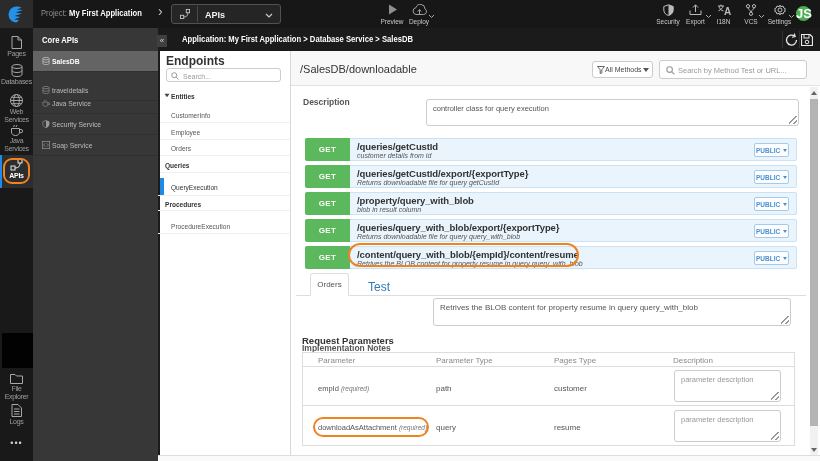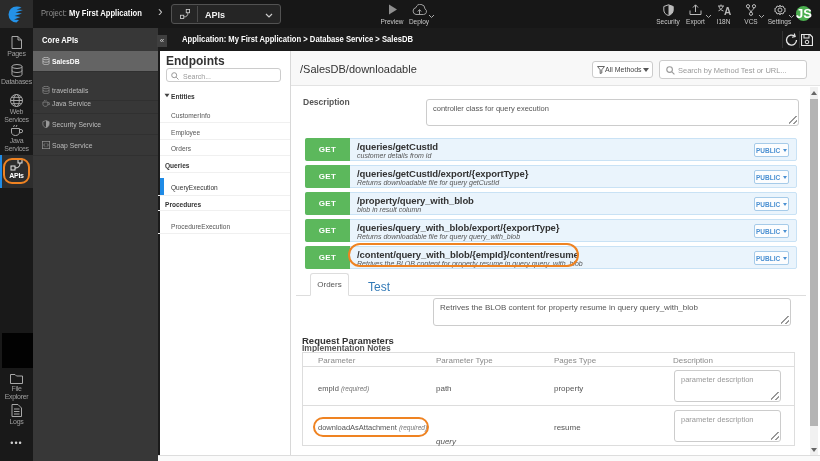--- a/index.html
+++ b/index.html
@@ -317,25 +317,25 @@
 <div class="ftext" style="left:433px;top:298px;width:358px;height:28px;font-size:8px;">Retrives the BLOB content for property resume in query query_with_blob<div class="resize"></div></div>
 <div id="reqparams">Request Parameters</div>
 <div id="ptable">
   <div class="thc" style="left:15px;top:3px;">Parameter</div>
   <div class="thc" style="left:133px;top:3px;">Parameter Type</div>
   <div class="thc" style="left:251px;top:3px;">Pages Type</div>
   <div class="thc" style="left:370px;top:3px;">Description</div>
   <div class="hline" style="top:13px;"></div>
   <div class="tcell" style="left:15px;top:31px;font-size:7.5px;">empId <span class="req">(required)</span></div>
   <div class="tcell" style="left:133px;top:31px;">path</div>
-  <div class="tcell" style="left:251px;top:31px;">property</div>
+  <div class="tcell" style="left:251px;top:31px;">customer</div>
   <div class="ftext" style="left:371px;top:17px;width:107px;height:32px;color:#999;">parameter description<div class="resize"></div></div>
   <div class="hline" style="top:52px;"></div>
   <div class="tcell" style="left:15px;top:70px;font-size:7.5px;">downloadAsAttachment <span class="req">(required)</span></div>
-  <div class="tcell" style="left:133px;top:84px;font-style:italic;">query</div>
+  <div class="tcell" style="left:133px;top:70px;">query</div>
   <div class="tcell" style="left:251px;top:70px;">resume</div>
   <div class="ftext" style="left:371px;top:57px;width:107px;height:32px;color:#999;">parameter description<div class="resize"></div></div>
 </div>
 <div class="orange" style="left:348px;top:243px;width:231px;height:24px;"></div>
 <div class="orange" style="left:313px;top:417px;width:116px;height:20px;border-radius:10px;"></div>
 <div id="sbarea"></div>
 <div class="sbarrow" style="top:91px;border-bottom:4px solid #666;"></div>
 <div id="sbthumb"></div>
 <div class="sbarrow" style="top:448px;border-top:4px solid #666;"></div>
 <div id="bottomstrip"></div>

